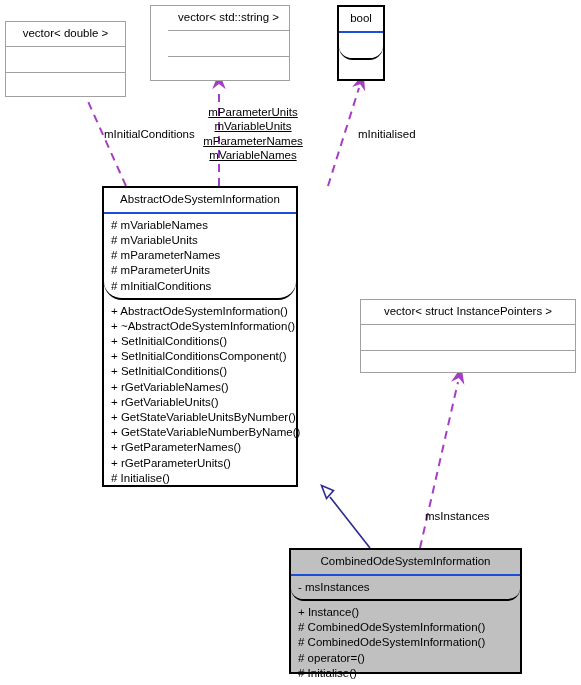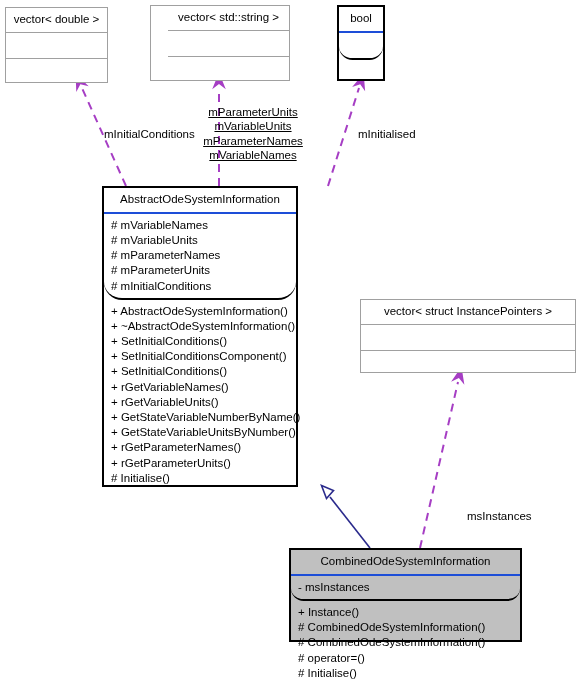--- a/index.html
+++ b/index.html
@@ -120,21 +120,21 @@
     <g>
       <line x1="420" y1="548" x2="458" y2="382" stroke="#a63ec4" stroke-width="2" stroke-dasharray="8,6" marker-end="url(#usage-arrow)"></line>
     </g>
 
     <g>
       <line x1="370" y1="548" x2="330" y2="497" stroke="#2a2a8c" stroke-width="1.6"></line>
       <polygon points="321.5,485.5 333.5,490.5 326.5,498.5" fill="#ffffff" stroke="#2a2a8c" stroke-width="1.6" stroke-linejoin="miter"></polygon>
     </g>
   </svg>
 
-  <div class="uml-box thin" style="left:5px; top:7px; width:103px; height:76px;">
+  <div class="uml-box thin" style="left:5px; top:21px; width:121px; height:76px;">
     <div class="uml-title">vector&lt; double &gt;</div>
     <div class="uml-compartment empty sep"></div>
     <div class="uml-compartment empty"></div>
   </div>
 
   <div class="uml-box thin" style="left:150px; top:5px; width:140px; height:76px;padding-left:17px;">
     <div class="uml-title">vector&lt; std::string &gt;</div>
     <div class="uml-compartment empty sep"></div>
     <div class="uml-compartment empty"></div>
   </div>
@@ -166,37 +166,37 @@
       <div class="row"># mInitialConditions</div>
     </div>
     <div class="uml-compartment">
       <div class="row">+ AbstractOdeSystemInformation()</div>
       <div class="row">+ ~AbstractOdeSystemInformation()</div>
       <div class="row">+ SetInitialConditions()</div>
       <div class="row">+ SetInitialConditionsComponent()</div>
       <div class="row">+ SetInitialConditions()</div>
       <div class="row">+ rGetVariableNames()</div>
       <div class="row">+ rGetVariableUnits()</div>
+      <div class="row">+ GetStateVariableUnitsByNumber()</div>
       <div class="row">+ GetStateVariableNumberByName()</div>
-      <div class="row">+ GetStateVariableUnitsByNumber()</div>
       <div class="row">+ rGetParameterNames()</div>
       <div class="row">+ rGetParameterUnits()</div>
       <div class="row"># Initialise()</div>
     </div>
   </div>
 
   <div class="uml-box thin" style="left:360px; top:299px; width:216px; height:74px;">
     <div class="uml-title">vector&lt; struct InstancePointers &gt;</div>
     <div class="uml-compartment empty sep"></div>
     <div class="uml-compartment empty"></div>
   </div>
 
-  <div class="edge-label" style="left:425px; top:509px;margin-left:42px;">msInstances</div>
-
-  <div class="uml-box thick filled" style="left:289px; top:548px; width:233px; height:94px;">
+  <div class="edge-label" style="left:425px; top:509px;">msInstances</div>
+
+  <div class="uml-box thick filled" style="left:289px; top:548px; width:233px; height:126px;">
     <div class="uml-title">CombinedOdeSystemInformation</div>
     <div class="uml-compartment sep">
       <div class="row">- msInstances</div>
     </div>
     <div class="uml-compartment">
       <div class="row">+ Instance()</div>
       <div class="row"># CombinedOdeSystemInformation()</div>
       <div class="row"># CombinedOdeSystemInformation()</div>
       <div class="row"># operator=()</div>
       <div class="row"># Initialise()</div>

